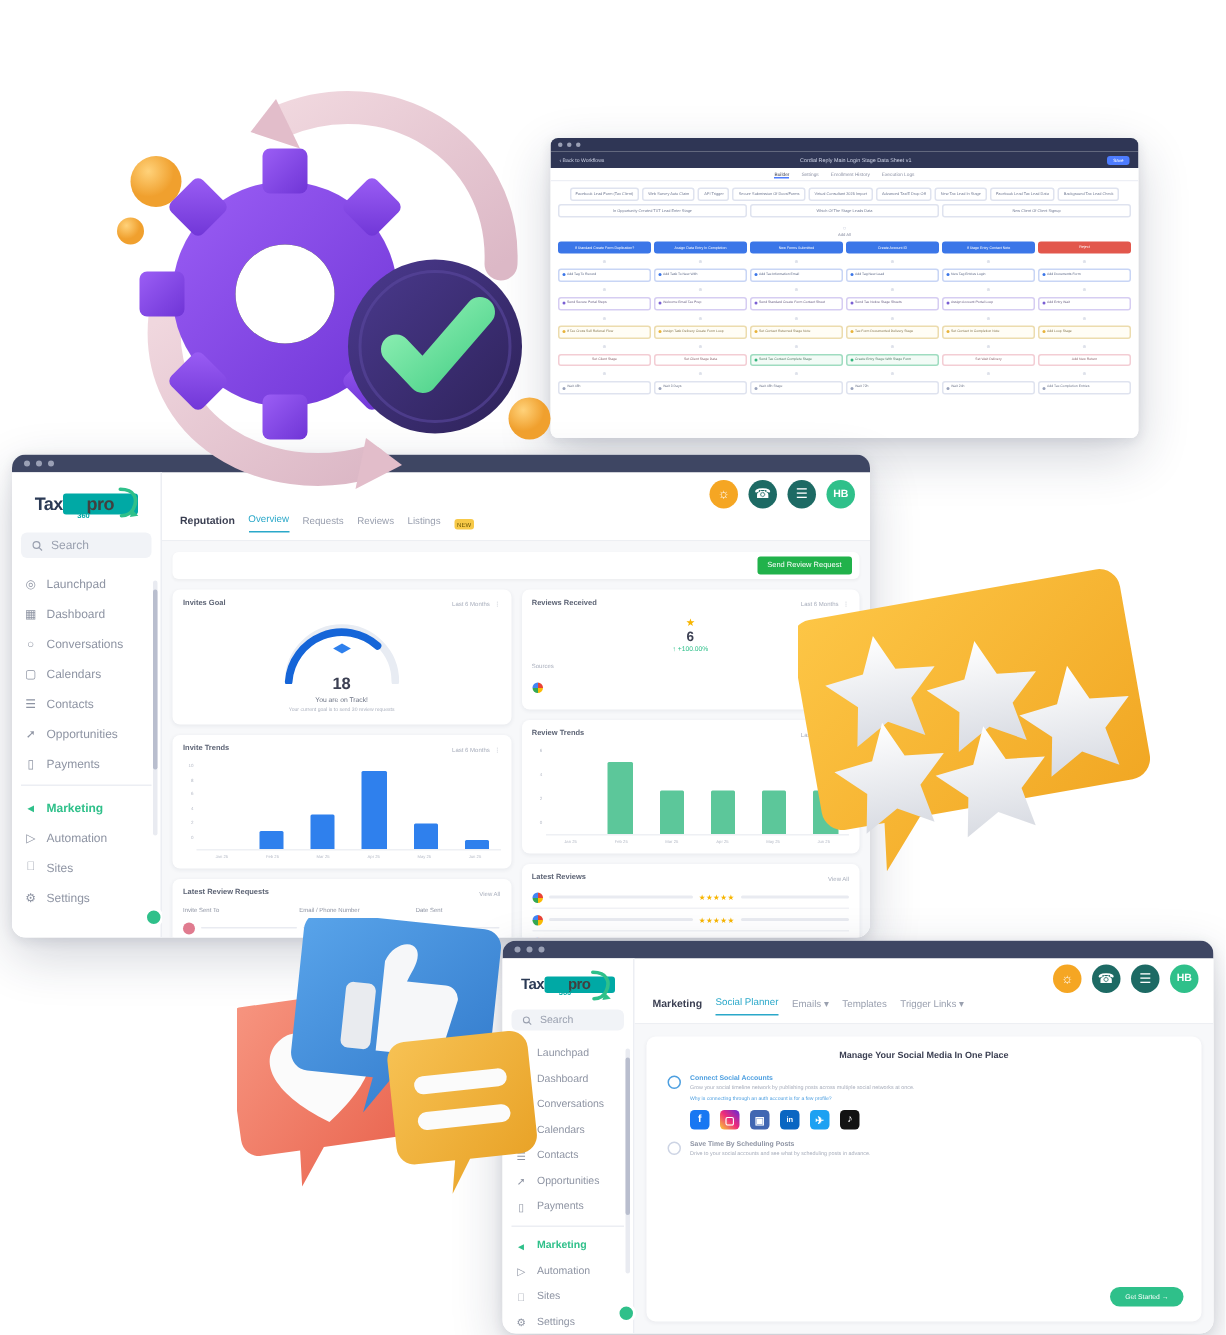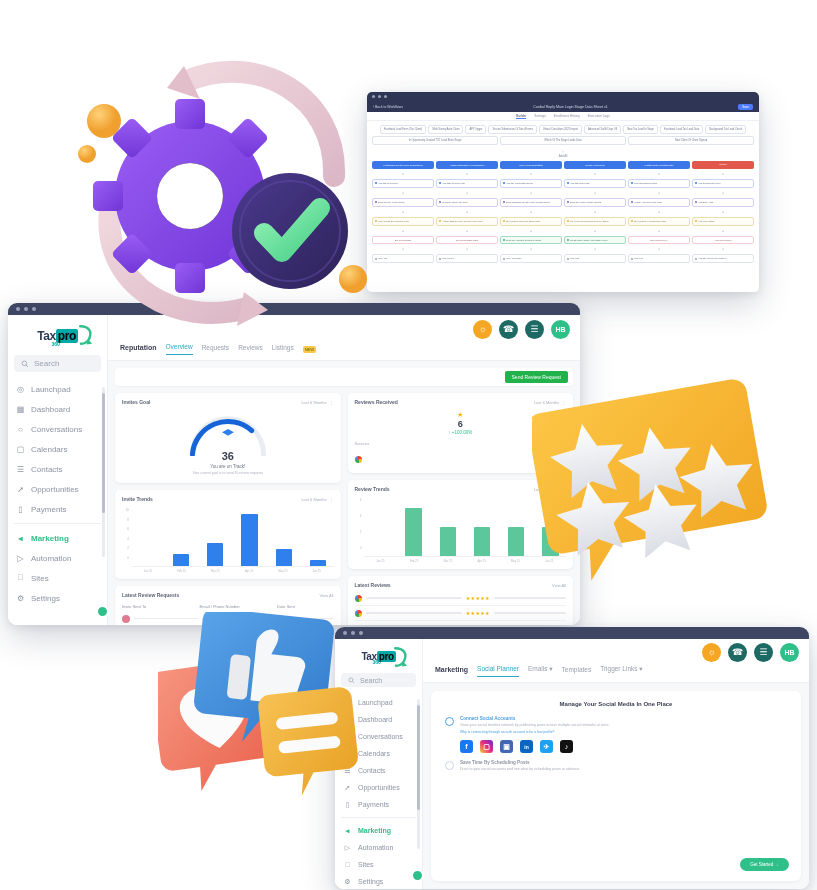--- a/index.html
+++ b/index.html
@@ -80,21 +80,21 @@
 
   
   #rep { left: 8px; top: 303px; width: 572px; height: 322px; }
   .app { display:flex; height: 310px; background:#fff; }
   .side {
     width: 100px; background:#fff; border-right:1px solid #eceef3;
     padding: 8px 0 0; position:relative; flex:none;
   }
   .logo { display:flex; align-items:center; justify-content:center; height:26px; margin-bottom:6px; position:relative;}
   .logo .tx { font-size:12px; font-weight:bold; color:#2b3a55; letter-spacing:-.4px;}
-  .logo .tx em { font-style:normal; color:#000000; background:#00a9a5; padding:0 2px; border-radius:2px;text-align:right;}
+  .logo .tx em { font-style:normal; color:#404040; background:#00a9a5; padding:0 16px; border-radius:2px;text-align:right;}
   .logo .sub { position:absolute; bottom:2px; left:50%; transform:translateX(-6px);
      font-size:5px; color:#00a9a5; font-weight:bold;}
   .logo .swoosh { position:absolute; right:14px; top:1px; width:16px; height:22px;}
   .searchbox {
     margin: 0 6px 7px; height:17px; background:#f1f3f7; border-radius:4px;
     display:flex; align-items:center; gap:5px; padding:0 7px;
     font-size:8px; color:#9aa0af;
   }
   .navlist { padding: 0 6px; }
   .navitem {
@@ -430,21 +430,21 @@
                   </span>
                 </div>
                 <div class="gauge-wrap">
                   <div class="gauge">
                     <svg viewBox="0 0 100 52" width="86" height="44">
                       <path d="M8 50 A42 42 0 0 1 92 50" stroke="#e8ecf3" stroke-width="6" fill="none" stroke-linecap="round"></path>
                       <path d="M8 50 A42 42 0 0 1 78 22" stroke="#1565d8" stroke-width="6" fill="none" stroke-linecap="round"></path>
                       <path d="M50 20 l7 4 -7 4 -7 -4 z" fill="#2f80ed"></path>
                     </svg>
                   </div>
-                  <div class="g-num">36</div>
+                  <div class="g-num">18</div>
                   <div class="g-l1">You are on Track!</div>
                   <div class="g-l2">Your current goal is to send 30 review requests</div>
                 </div>
               </div>
 
               <div class="card">
                 <div class="card-hd">
                   <span class="card-title">Invite Trends</span>
                   <span class="card-meta">
                     <span>Last 6 Months</span>

